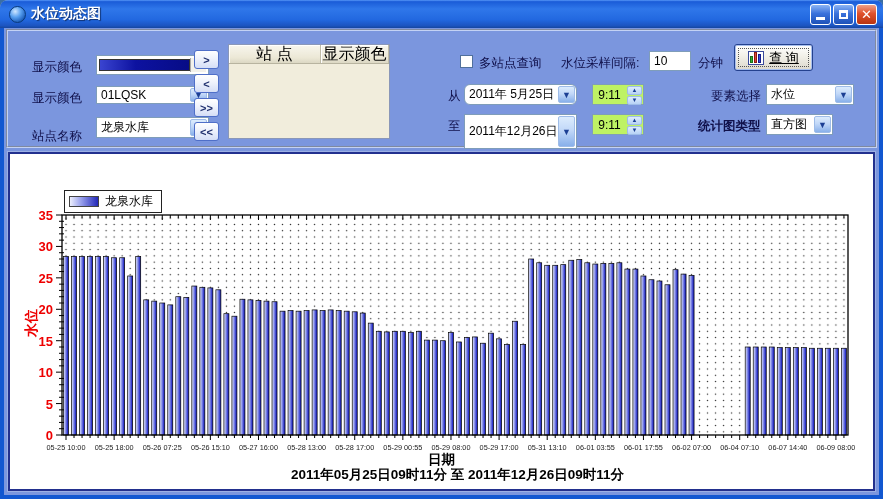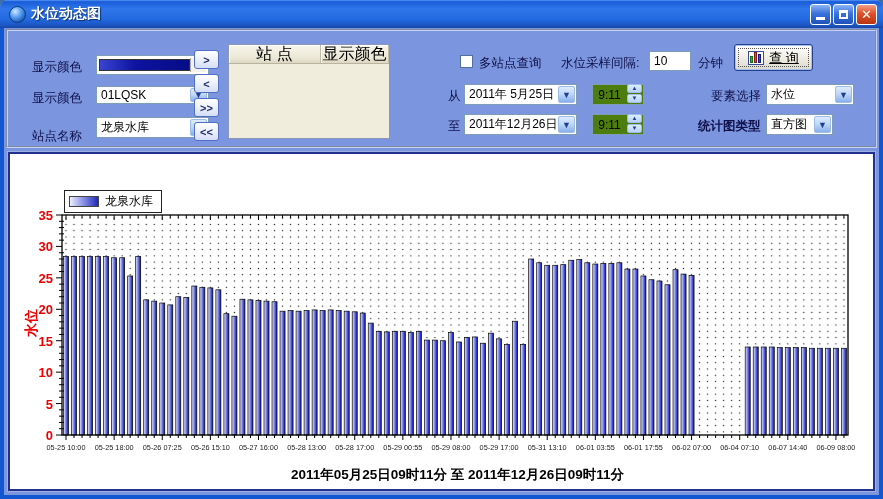--- a/index.html
+++ b/index.html
@@ -44,21 +44,21 @@
     display:flex; align-items:center; justify-content:center; }
   .listbox { position:absolute; left:220px; top:13px; width:162px; height:95px;
     background:#f1eddc; border:1px solid #8a97b8; }
   .listbox .hdr { display:flex; height:19px; background:linear-gradient(180deg,#f8f6ee,#ece8d6 70%,#dcd8c4);
     border-bottom:1px solid #b8b4a0; }
   .listbox .hcell { font-size:16px; color:#000; display:flex; align-items:center; justify-content:center;
     border-right:1px solid #c0bca8; box-shadow:inset 1px 1px 0 #fff; }
   .checkbox { position:absolute; width:13px; height:13px; background:#fff; border:1px solid #50709c; }
   .txt-input { position:absolute; background:#fff; border:1px solid #7f9db9; font-size:12px; padding-left:4px;
     font-family:"Liberation Sans",sans-serif; }
-  .spinner { position:absolute; background:#4d7c0f; border:1px solid #7f9db9; display:flex;align-items:flex-end; }
+  .spinner { position:absolute; background:#bef264; border:1px solid #7f9db9; display:flex; }
   .spinner .val { flex:1; font-size:12px; text-align:center; align-self:center; }
   .spinner .arrows { width:15px; display:flex; flex-direction:column; margin:1px; gap:1px; }
   .spinner .sbtn { flex:1; background:linear-gradient(180deg,#dcecfd,#b8d2f6); border:1px solid #9ebce8;
     border-radius:2px; color:#1c3f94; font-size:6px; line-height:7px; text-align:center; }
   .query-btn { position:absolute; left:726px; top:13px; width:79px; height:27px;
     border:1px solid #24418e; border-radius:3px; box-shadow:inset 0 0 0 1px #a8c0f0;
     background:linear-gradient(180deg,#ffffff,#f2f0e8 45%,#dcd8cc); display:flex; align-items:center; justify-content:center; gap:5px;text-decoration:underline; }
   .query-btn .focus { position:absolute; inset:3px; border:1px dotted #555; }
   .qicon { width:16px; height:14px; background:#fff; border:1px solid #3a4a9c; display:flex; align-items:flex-end; gap:1px; padding:1px; }
   .qicon i { width:3px; display:block; }
@@ -140,39 +140,39 @@
       </div>
 
       <div class="checkbox" style="left:452px; top:24px;"></div>
       <div class="lbl" style="left:471px; top:24px;">多站点查询</div>
 
       <div class="lbl" style="left:553px; top:24px;">水位采样间隔:</div>
       <input class="txt-input" style="left: 641px; top: 20px; width: 42px; height: 20px;" value="10">
       <div class="lbl" style="left:690px; top:24px;">分钟</div>
 
       <div class="lbl" style="left:440px; top:57px;">从</div>
-      <div class="combo" style="left:456px; top:53px; width:113px; height:21px;">
+      <div class="combo" style="left:456px; top:53px; width:113px; height:21px;border-radius:6px;">
         <span class="val">2011年 5月25日</span>
         <span class="drop">▼</span>
       </div>
       <div class="spinner" style="left:584px; top:53px; width:52px; height:21px;">
         <span class="val">9:11</span>
         <span class="arrows">
             <span class="sbtn">▲</span>
             <span class="sbtn">▼</span>
           </span>
       </div>
       <div class="lbl" style="left:703px; top:57px;">要素选择</div>
       <div class="combo" style="left:758px; top:53px; width:88px; height:21px;">
         <span class="val">水位</span>
         <span class="drop">▼</span>
       </div>
 
       <div class="lbl" style="left:440px; top:87px;">至</div>
-      <div class="combo" style="left:456px; top:83px; width:113px; height:21px;text-align:center;">
+      <div class="combo" style="left:456px; top:83px; width:113px; height:35px;text-align:center;">
         <span class="val">2011年12月26日</span>
         <span class="drop">▼</span>
       </div>
       <div class="spinner" style="left:584px; top:83px; width:52px; height:21px;">
         <span class="val">9:11</span>
         <span class="arrows">
             <span class="sbtn">▲</span>
             <span class="sbtn">▼</span>
           </span>
       </div>
@@ -559,17 +559,18 @@
             <text x="535.21" y="241" text-anchor="middle" font-size="7.3" fill="#222" font-family="Liberation Sans,DejaVu Sans,sans-serif">05-31 13:10</text>
             <text x="583.3299999999999" y="241" text-anchor="middle" font-size="7.3" fill="#222" font-family="Liberation Sans,DejaVu Sans,sans-serif">06-01 03:55</text>
             <text x="631.4499999999999" y="241" text-anchor="middle" font-size="7.3" fill="#222" font-family="Liberation Sans,DejaVu Sans,sans-serif">06-01 17:55</text>
             <text x="679.5699999999999" y="241" text-anchor="middle" font-size="7.3" fill="#222" font-family="Liberation Sans,DejaVu Sans,sans-serif">06-02 07:00</text>
             <text x="727.6899999999999" y="241" text-anchor="middle" font-size="7.3" fill="#222" font-family="Liberation Sans,DejaVu Sans,sans-serif">06-04 07:10</text>
             <text x="775.81" y="241" text-anchor="middle" font-size="7.3" fill="#222" font-family="Liberation Sans,DejaVu Sans,sans-serif">06-07 14:40</text>
             <text x="823.93" y="241" text-anchor="middle" font-size="7.3" fill="#222" font-family="Liberation Sans,DejaVu Sans,sans-serif">06-09 08:00</text>
             <rect x="50" y="6" width="786" height="220" fill="none" stroke="#000" stroke-width="1.3"></rect>
           </svg>
       </div>
+      <div class="xaxis-title">日期</div>
       <div class="xaxis-range">2011年05月25日09时11分 至 2011年12月26日09时11分</div>
     </div>
 
   </div>
 </div>
 
 </body></html>

